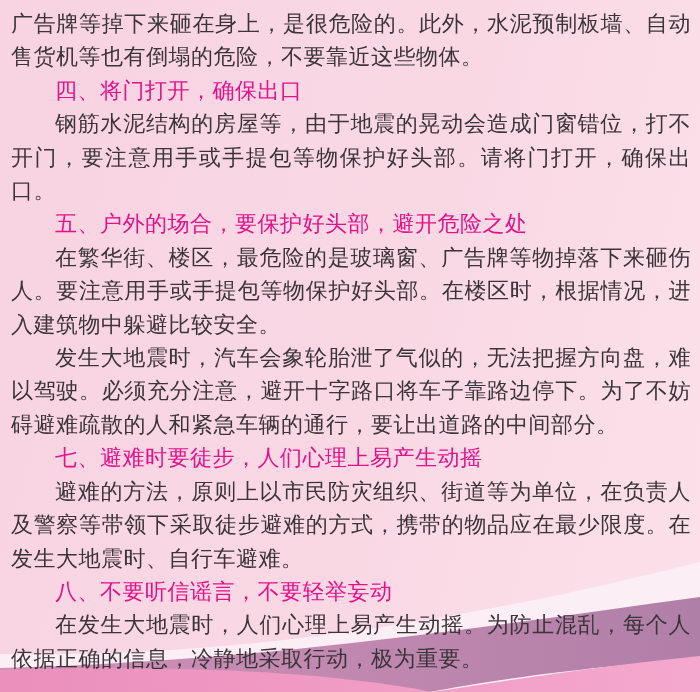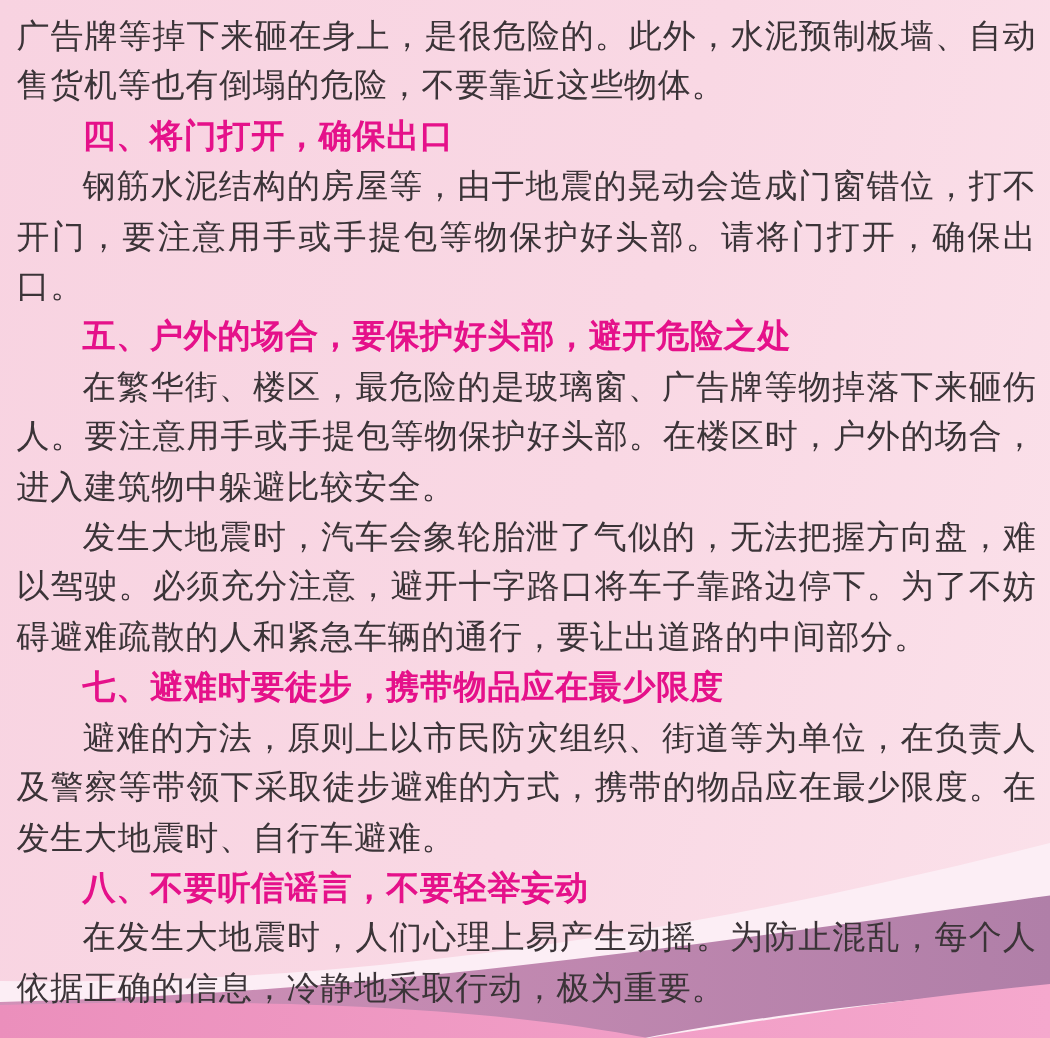--- a/index.html
+++ b/index.html
@@ -39,21 +39,21 @@
     margin: 0;
   }
   p.para {
     text-indent: 2em;
   }
   p.intro {
     text-indent: 0;
   }
   p.heading {
     color: #e5118a;
-    font-weight: bold;
+    font-weight: normal;
     padding-left: 2em;
     text-indent: 0;
   }
 </style>
 </head>
 <body>
 
 <div class="page">
 
   <svg class="swoosh" viewBox="0 0 700 150" preserveAspectRatio="none" aria-hidden="true">
@@ -75,24 +75,24 @@
     <path d="M0,128 C200,122 340,132 432,150 C510,138 600,124 700,114 L700,150 L0,150 Z" fill="url(#pinkGrad)"></path>
   </svg>
 
   <div class="text-content">
     <p class="intro">广告牌等掉下来砸在身上，是很危险的。此外，水泥预制板墙、自动售货机等也有倒塌的危险，不要靠近这些物体。</p>
 
     <p class="heading">四、将门打开，确保出口</p>
     <p class="para">钢筋水泥结构的房屋等，由于地震的晃动会造成门窗错位，打不开门，要注意用手或手提包等物保护好头部。请将门打开，确保出口。</p>
 
     <p class="heading">五、户外的场合，要保护好头部，避开危险之处</p>
-    <p class="para">在繁华街、楼区，最危险的是玻璃窗、广告牌等物掉落下来砸伤人。要注意用手或手提包等物保护好头部。在楼区时，户外的场合，进入建筑物中躲避比较安全。</p>
+    <p class="para">在繁华街、楼区，最危险的是玻璃窗、广告牌等物掉落下来砸伤人。要注意用手或手提包等物保护好头部。在楼区时，根据情况，进入建筑物中躲避比较安全。</p>
 
     <p class="para">发生大地震时，汽车会象轮胎泄了气似的，无法把握方向盘，难以驾驶。必须充分注意，避开十字路口将车子靠路边停下。为了不妨碍避难疏散的人和紧急车辆的通行，要让出道路的中间部分。</p>
 
-    <p class="heading">七、避难时要徒步，携带物品应在最少限度</p>
+    <p class="heading">七、避难时要徒步，人们心理上易产生动摇</p>
     <p class="para">避难的方法，原则上以市民防灾组织、街道等为单位，在负责人及警察等带领下采取徒步避难的方式，携带的物品应在最少限度。在发生大地震时、自行车避难。</p>
 
     <p class="heading">八、不要听信谣言，不要轻举妄动</p>
     <p class="para">在发生大地震时，人们心理上易产生动摇。为防止混乱，每个人依据正确的信息，冷静地采取行动，极为重要。</p>
   </div>
 
 </div>
 
 </body></html>

